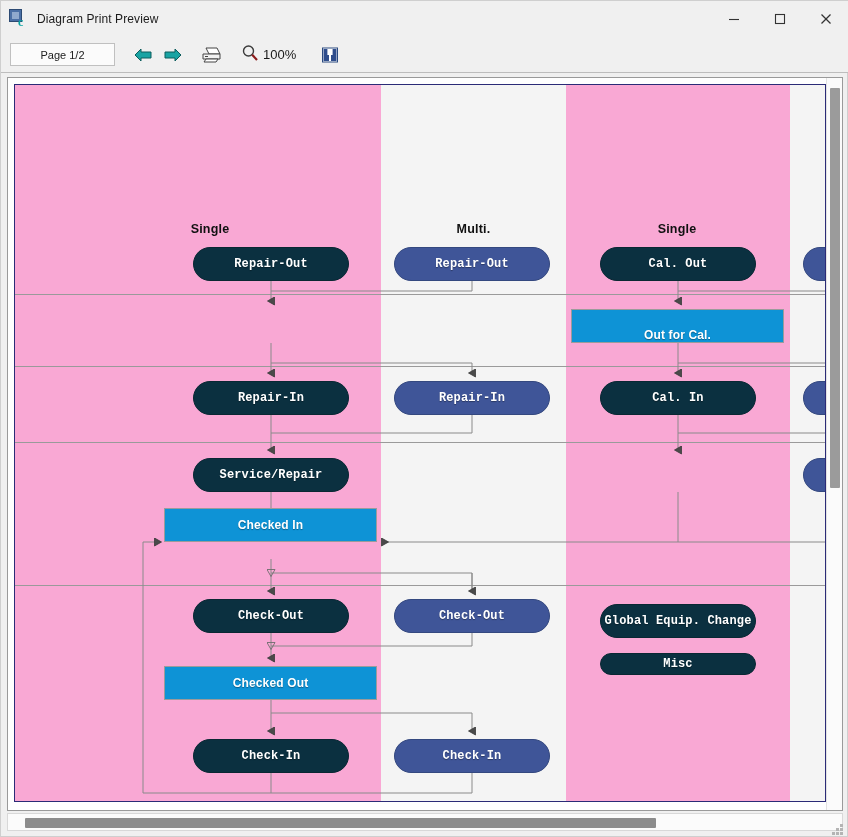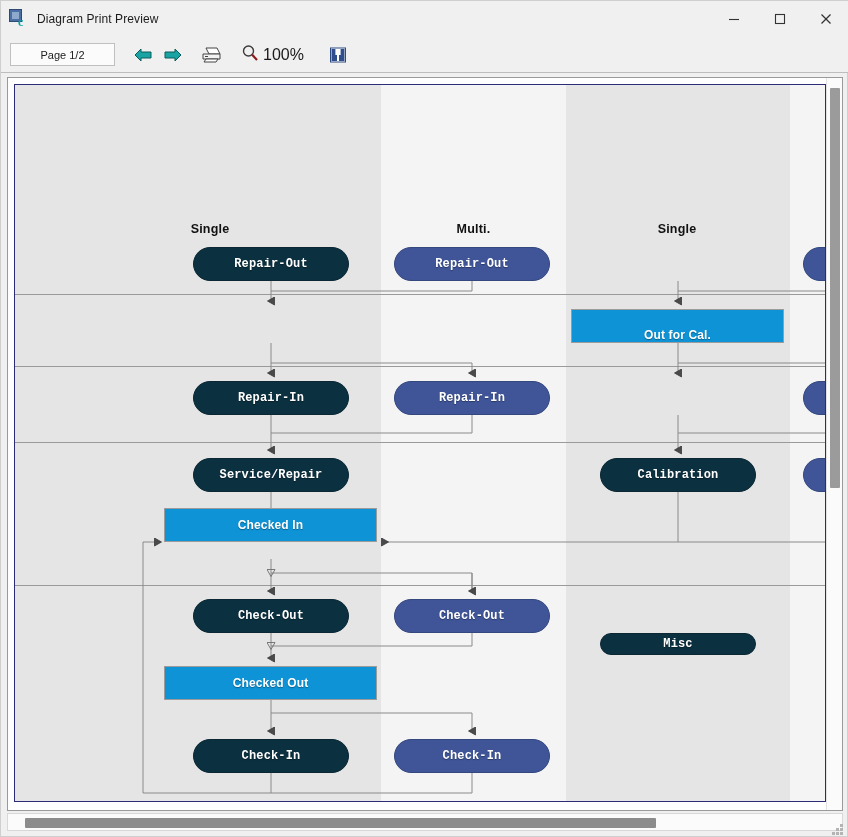--- a/index.html
+++ b/index.html
@@ -58,33 +58,33 @@
     display:flex;align-items:center;justify-content:center;
     font-size:11px;color:#202020;box-sizing:border-box;
   }
   .tb-item{
     height:26px;display:flex;align-items:center;justify-content:center;
   }
   .tb-prev{margin-left:16px;width:24px;}
   .tb-next{margin-left:6px;width:24px;}
   .tb-print{margin-left:14px;width:26px;}
   .tb-zoom{margin-left:16px;display:flex;align-items:center;}
-  .tb-zoom .zlabel{font-size:16px;color:#1a1a1a;margin-left:4px;}
+  .tb-zoom .zlabel{font-size:13px;color:#1a1a1a;margin-left:4px;}
   .tb-last{margin-left:22px;width:24px;}
   
   .preview-outer{
     position:absolute;left:6px;top:76px;width:836px;height:734px;
     background:#ffffff;
     border:1px solid #9a9a9a;
     box-sizing:border-box;
     overflow:hidden;
   }
   .page-sheet{
     position:absolute;left:6px;top:6px;width:812px;height:718px;
-    background:#e5e5e5;
+    background:#f9a8d4;
     border:1px solid #2b2b77;
     box-sizing:border-box;
     overflow:hidden;
   }
   
   .vscroll{
     position:absolute;right:0;top:0;width:16px;height:734px;
     background:#fbfbfb;border-left:1px solid #e2e2e2;box-sizing:border-box;
   }
   .vthumb{
@@ -273,59 +273,65 @@
             <path d="M457,688 L457,708 L256,708"></path>
           </g>
         </svg>
 
         <div class="node pill dark" style="left:178px;top:162px;width:156px;height:34px;">
           <span>Repair-Out</span>
         </div>
         <div class="node pill blue" style="left:379px;top:162px;width:156px;height:34px;">
           <span>Repair-Out</span>
         </div>
+        <div class="node pill dark" style="left:585px;top:162px;width:156px;height:34px;">
+          <span>Cal. Out</span>
+        </div>
         <div class="node pill blue" style="left:788px;top:162px;width:156px;height:34px;">
           <span></span>
         </div>
 
         <div class="node cyan" style="left:556px;top:224px;width:213px;height:34px;align-items:flex-end;">
           <span>Out for Cal.</span>
         </div>
 
         <div class="node pill dark" style="left:178px;top:296px;width:156px;height:34px;">
           <span>Repair-In</span>
         </div>
         <div class="node pill blue" style="left:379px;top:296px;width:156px;height:34px;">
           <span>Repair-In</span>
         </div>
+        <div class="node pill dark" style="left:585px;top:296px;width:156px;height:34px;">
+          <span>Cal. In</span>
+        </div>
         <div class="node pill blue" style="left:788px;top:296px;width:156px;height:34px;">
           <span></span>
         </div>
 
         <div class="node pill dark" style="left:178px;top:373px;width:156px;height:34px;">
           <span>Service/Repair</span>
         </div>
-        <div class="node pill dark" style="left:585px;top:373px;width:156px;height:34px;">
-          <span>Calibration</span>
-        </div>
         <div class="node pill blue" style="left:788px;top:373px;width:156px;height:34px;">
           <span></span>
         </div>
 
         <div class="node cyan" style="left:149px;top:423px;width:213px;height:34px;">
           <span>Checked In</span>
         </div>
 
         <div class="node pill dark" style="left:178px;top:514px;width:156px;height:34px;">
           <span>Check-Out</span>
         </div>
         <div class="node pill blue" style="left:379px;top:514px;width:156px;height:34px;">
           <span>Check-Out</span>
         </div>
-        <div class="node pill dark" style="left:585px;top:548px;width:156px;height:22px;">
+        <div class="node pill dark" style="left:585px;top:519px;width:156px;height:34px;">
+          <span>Global Equip. Change</span>
+        </div>
+        <div class="node pill dark" style="left:585px;top:568px;width:156px;height:22px;">
           <span>Misc</span>
         </div>
 
         <div class="node cyan" style="left:149px;top:581px;width:213px;height:34px;">
           <span>Checked Out</span>
         </div>
 
         <div class="node pill dark" style="left:178px;top:654px;width:156px;height:34px;">
           <span>Check-In</span>
         </div>

